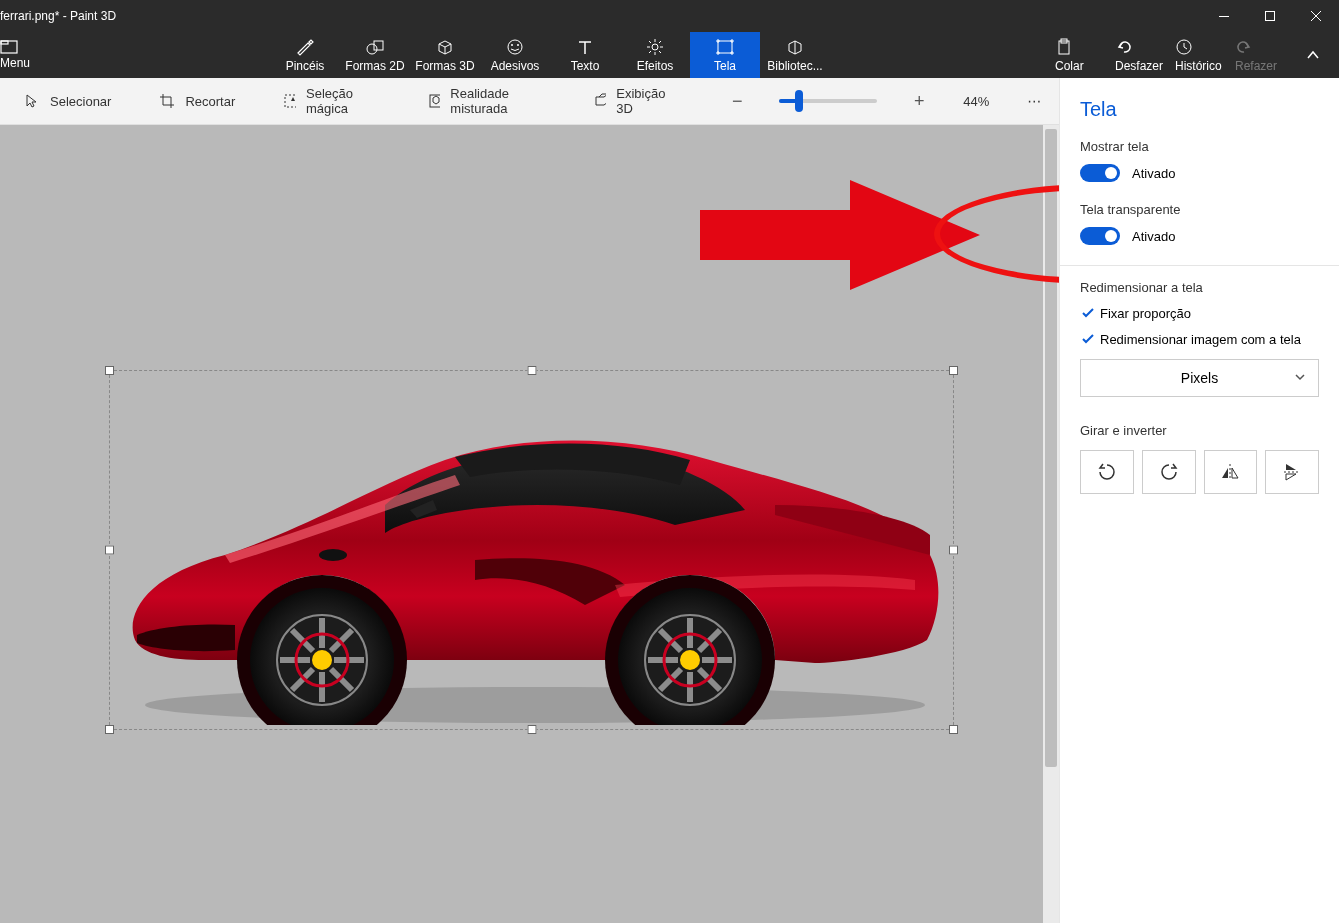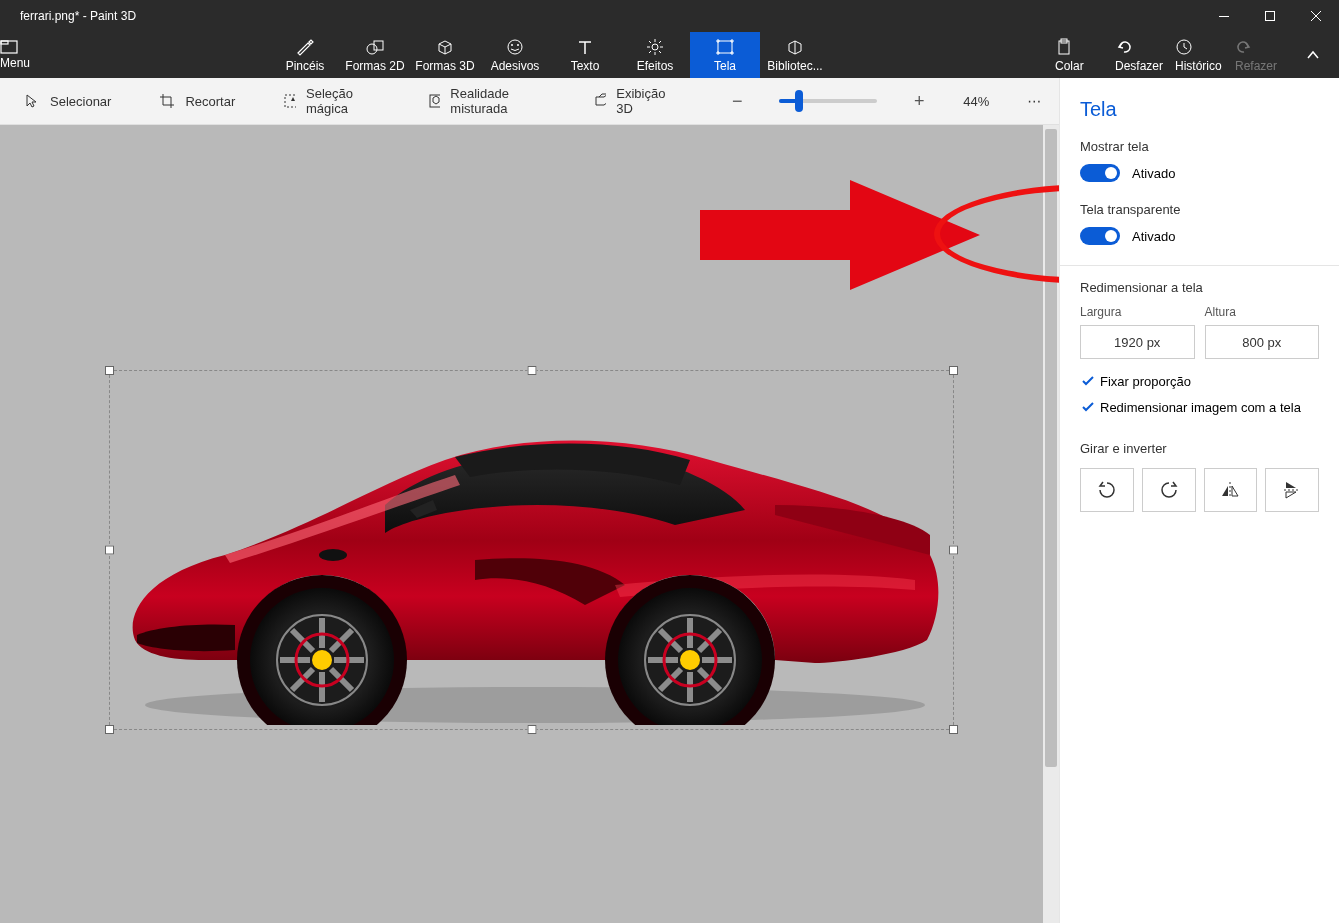--- a/index.html
+++ b/index.html
@@ -1,20 +1,20 @@
 <!DOCTYPE html>
 <html><head>
 <meta charset="utf-8">
 <style>
 * { margin: 0; padding: 0; box-sizing: border-box; font-family: "Segoe UI", sans-serif; }
 body { width: 1339px; height: 923px; overflow: hidden; background: #fff; }
 
 
 .titlebar { height: 32px; background: #2b2b2b; display: flex; align-items: center; color: #fff; font-size: 12px; }
-.titlebar .title { padding-left: 20px; flex: 1; }
+.titlebar .title { padding-left: 0; flex: 1; }
 .titlebar .winbtn { width: 46px; height: 32px; display: flex; align-items: center; justify-content: center; cursor: pointer; }
 
 
 .ribbon { height: 46px; background: #2b2b2b; display: flex; align-items: stretch; color: #fff; position: relative; }
 .ribbon .menu-btn { width: 70px; display: flex; flex-direction: column; align-items: flex-start; justify-content: center; gap: 2px; font-size: 12px; cursor: pointer; }
 .ribbon .spacer-left { width: 200px; }
 .ribbon .tool { width: 70px; display: flex; flex-direction: column; align-items: center; justify-content: center; gap: 3px; font-size: 12px; cursor: pointer; }
 .ribbon .tool.active { background: #0b5cd6; }
 .ribbon .right-tools { margin-left: auto; display: flex; align-items: stretch; padding-right: 8px; }
 .ribbon .rtool { width: 60px; display: flex; flex-direction: column; align-items: flex-start; justify-content: center; gap: 3px; font-size: 12px; cursor: pointer; }
@@ -389,52 +389,44 @@
   <div class="toggle-row">
     <div class="toggle">
         <div class="knob"></div>
       </div>
     <span>Ativado</span>
   </div>
 
   <div class="divider"></div>
 
   <div class="sp-label" style="margin-top:4px;">Redimensionar a tela</div>
-  <div class="dim-row">
-    <div class="dim-col">
-      <label>Largura</label>
-      <div class="inpwrap">
-          <span>1920 px</span>
-        </div>
-    </div>
-    <div class="dim-col">
-      <label>Altura</label>
-      <div class="inpwrap">
-          <span>800 px</span>
-        </div>
-    </div>
-  </div>
 
   <div class="check-row">
     <span class="chk">
         <svg width="14" height="14">
           <path d="M2 7 L5 10 L12 3" fill="none" stroke="#0b5cd6" stroke-width="2"></path>
         </svg>
       </span>
     <span>Fixar proporção</span>
   </div>
   <div class="check-row">
     <span class="chk">
         <svg width="14" height="14">
           <path d="M2 7 L5 10 L12 3" fill="none" stroke="#0b5cd6" stroke-width="2"></path>
         </svg>
       </span>
     <span>Redimensionar imagem com a tela</span>
   </div>
 
+  <div class="unit-select">
+    <span>Pixels</span>
+    <span class="chev-d"><svg width="12" height="12">
+          <path d="M2 4 L6 8 L10 4" fill="none" stroke="#555" stroke-width="1.5"></path>
+        </svg></span>
+  </div>
 
   <div class="sp-section-label">Girar e inverter</div>
   <div class="rot-row">
     <div class="rot-btn">
         <svg width="20" height="20">
           <path d="M10 3 A7 7 0 1 1 3 10" fill="none" stroke="#333" stroke-width="1.5"></path>
           <path d="M6 2 L3 6 L8 6" fill="none" stroke="#333" stroke-width="1.5"></path>
         </svg>
       </div>
     <div class="rot-btn">

